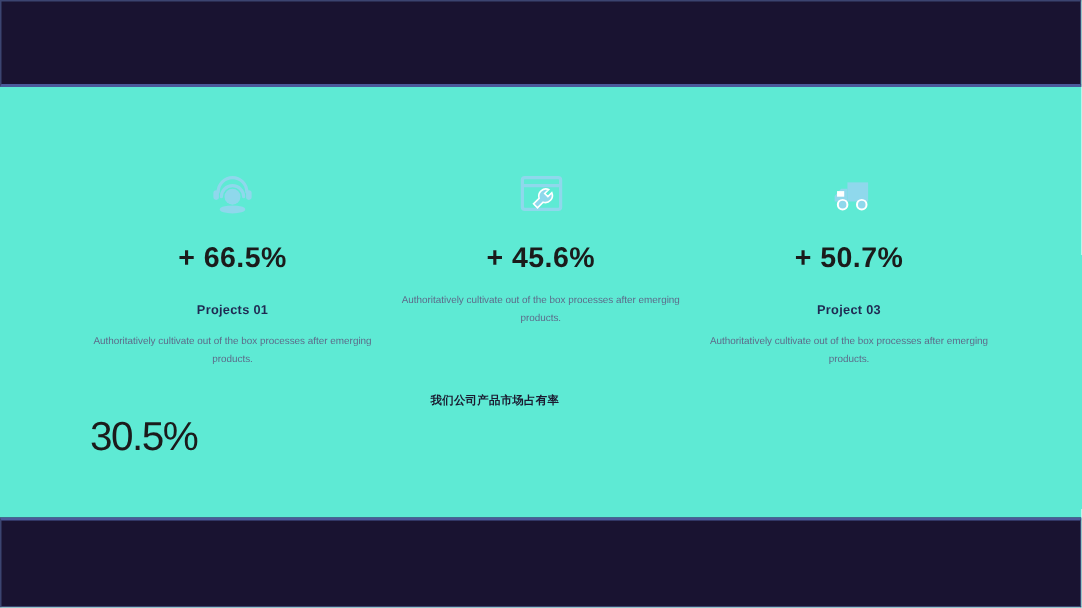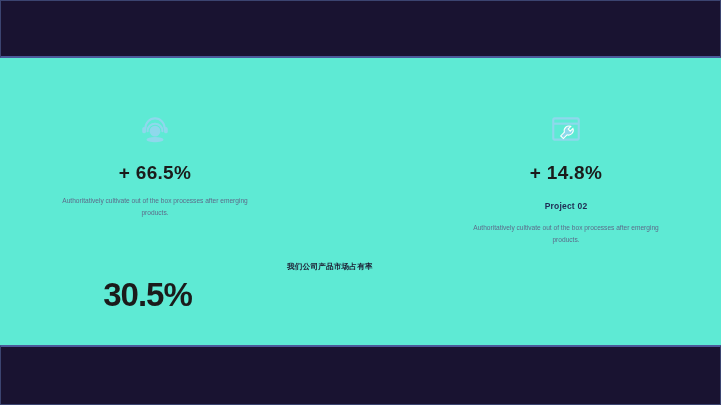--- a/index.html
+++ b/index.html
@@ -88,27 +88,26 @@
     position: absolute;
     top: 262px;
     left: 60px;
     width: 601px;
     display: flex;
     align-items: flex-start;
   }
   .big-number {
     width: 175px;
     flex: none;
-    font-size: 33px;
-    font-weight: bold;
+    font-size: 27px;
+    font-weight: normal;
     color: #1b1b1b;
     letter-spacing: -1px;
     line-height: 1;
     padding-top: 16px;
-    text-align: center;
   }
   .bottom-text {
     flex: 1;
     padding-left: 20px;
   }
   .bottom-heading {
     font-size: 7.6px;
     font-weight: bold;
     color: #1b1b30;
     letter-spacing: 0.2px;
@@ -140,36 +139,50 @@
             <path d="M14 30a18 18 0 0 1 36 0"></path>
             <path d="M18 36a14 14 0 0 1 28 0"></path>
           </g>
           <circle cx="32" cy="36" r="10" fill="#8fd8ec"></circle>
           <rect x="8" y="28" width="7" height="12" rx="3.5" fill="#8fd8ec"></rect>
           <rect x="49" y="28" width="7" height="12" rx="3.5" fill="#8fd8ec"></rect>
           <ellipse cx="32" cy="52" rx="16" ry="5" fill="#8fd8ec"></ellipse>
         </svg>
       </div>
       <div class="stat-value">+ 66.5%</div>
+      <div class="stat-title">Projects 01</div>
       <div class="stat-desc">Authoritatively cultivate out of the box processes after emerging products.</div>
     </div>
 
     <div class="stat-col">
       <div class="stat-icon">
         <svg width="34" height="34" viewBox="0 0 64 64" aria-hidden="true">
           <rect x="8" y="12" width="48" height="40" rx="3" fill="none" stroke="#8fd8ec" stroke-width="4"></rect>
           <line x1="8" y1="22" x2="56" y2="22" stroke="#8fd8ec" stroke-width="4"></line>
           <path d="M41 27a9 9 0 0 0-12 11l-7 7 5 5 7-7a9 9 0 0 0 11-12l-5 5-4-4z" fill="#8fd8ec" stroke="#ffffff" stroke-width="2"></path>
         </svg>
       </div>
-      <div class="stat-value">+ 14.8%</div>
-      <div class="stat-title">Project 02</div>
+      <div class="stat-value">+ 45.6%</div>
       <div class="stat-desc">Authoritatively cultivate out of the box processes after emerging products.</div>
     </div>
 
+    <div class="stat-col">
+      <div class="stat-icon">
+        <svg width="36" height="34" viewBox="0 0 64 64" aria-hidden="true">
+          <path d="M30 18h26v24H30z" fill="#8fd8ec"></path>
+          <path d="M30 26h-8l-8 9v7h16z" fill="#8fd8ec"></path>
+          <rect x="17" y="29" width="9" height="7" fill="#ffffff"></rect>
+          <circle cx="24" cy="46" r="6" fill="#8fd8ec" stroke="#ffffff" stroke-width="2.5"></circle>
+          <circle cx="48" cy="46" r="6" fill="#8fd8ec" stroke="#ffffff" stroke-width="2.5"></circle>
+        </svg>
+      </div>
+      <div class="stat-value">+ 50.7%</div>
+      <div class="stat-title">Project 03</div>
+      <div class="stat-desc">Authoritatively cultivate out of the box processes after emerging products.</div>
+    </div>
 
   </div>
 
   <div class="bottom-block">
     <div class="big-number">30.5%</div>
     <div class="bottom-text">
       <div class="bottom-heading">我们公司产品市场占有率</div>
     </div>
   </div>
 

